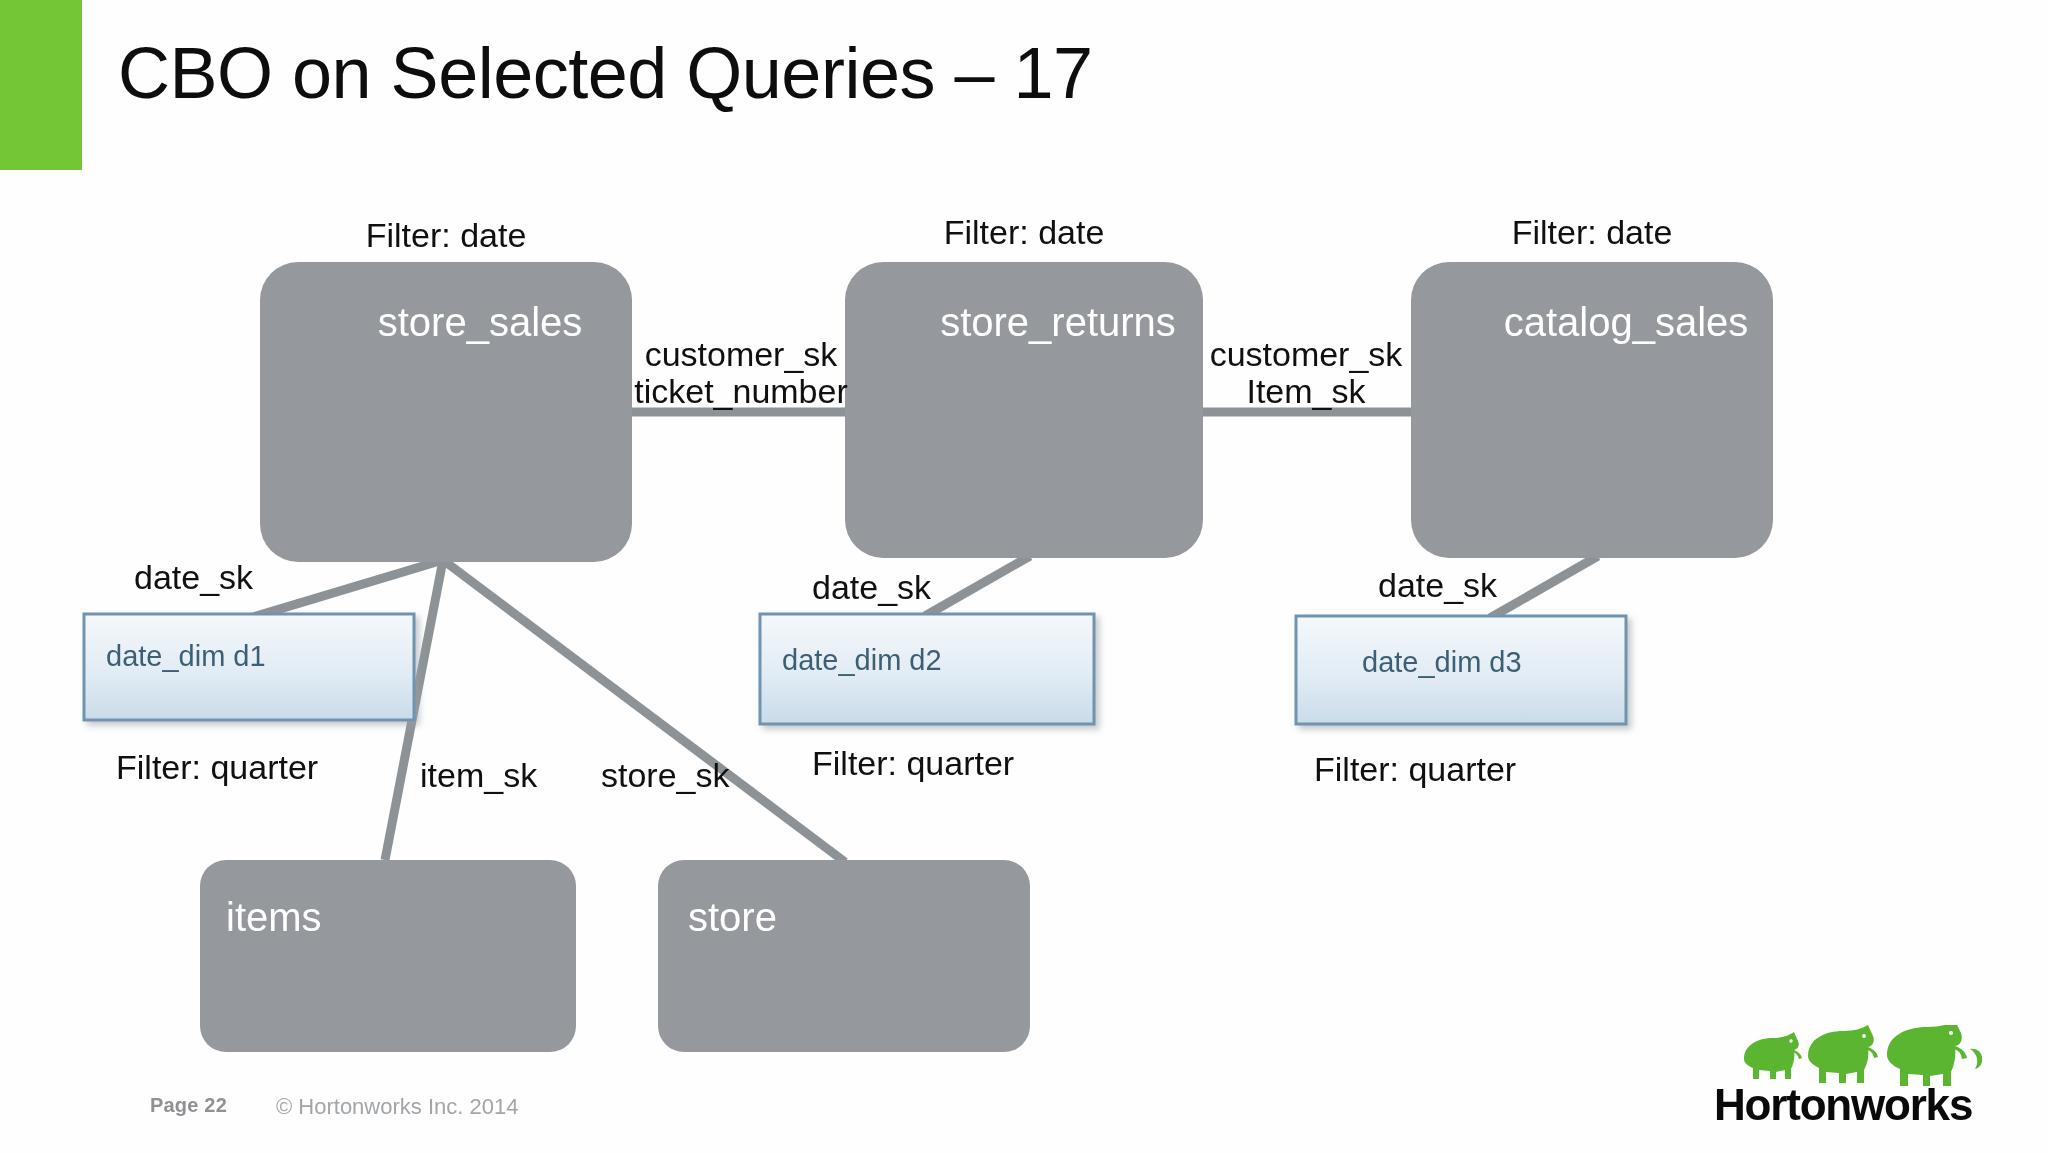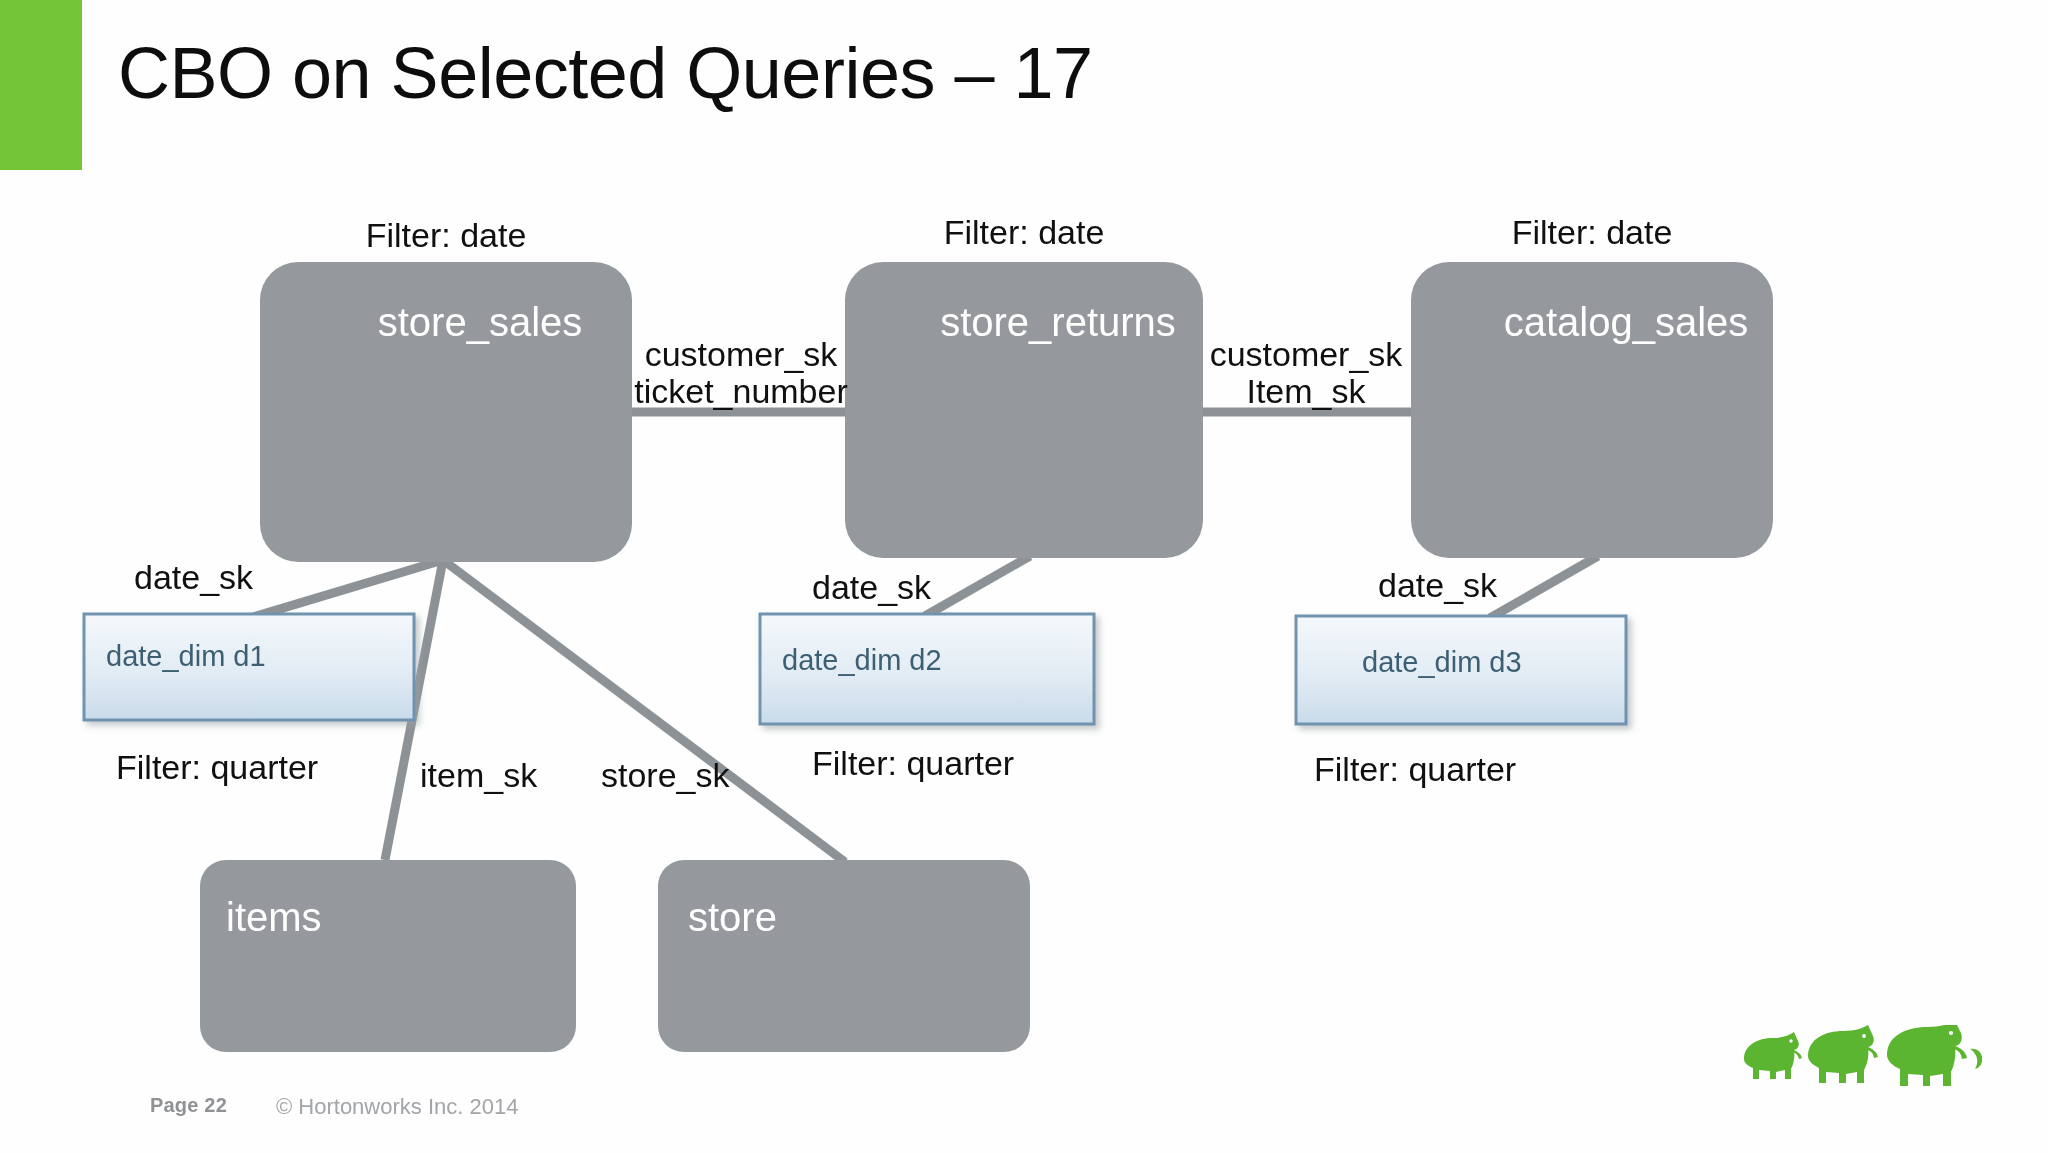--- a/index.html
+++ b/index.html
@@ -198,15 +198,16 @@
 
         <path d="M145 30 C145 11 164 2 185 2 C198 2 208 -1 213 -4 L219 8
                  C221 14 219 20 213 21 C214 30 213 39 209 47 L209 61 L201 61 L201 49
                  L188 51 L188 61 L181 61 L181 50 L166 49 L166 61 L158 61 L158 44
                  C151 41 145 36 145 30 Z"></path>
         <circle cx="209" cy="8" r="2.1" fill="#ffffff"></circle>
         <path d="M213 21 C219 23 224 27 225 33 L220 34 C219 28 217 26 212 24 Z"></path>
         <path d="M228 24 C234 23 239 26 240 32 C241 38 238 43 233 44 C236 39 236 33 233 29 C231 26 230 25 228 24 Z"></path>
       </g>
     </svg>
+    <div id="logo-wordmark">Hortonworks</div>
   </div>
 
 </div>
 
 </body></html>

